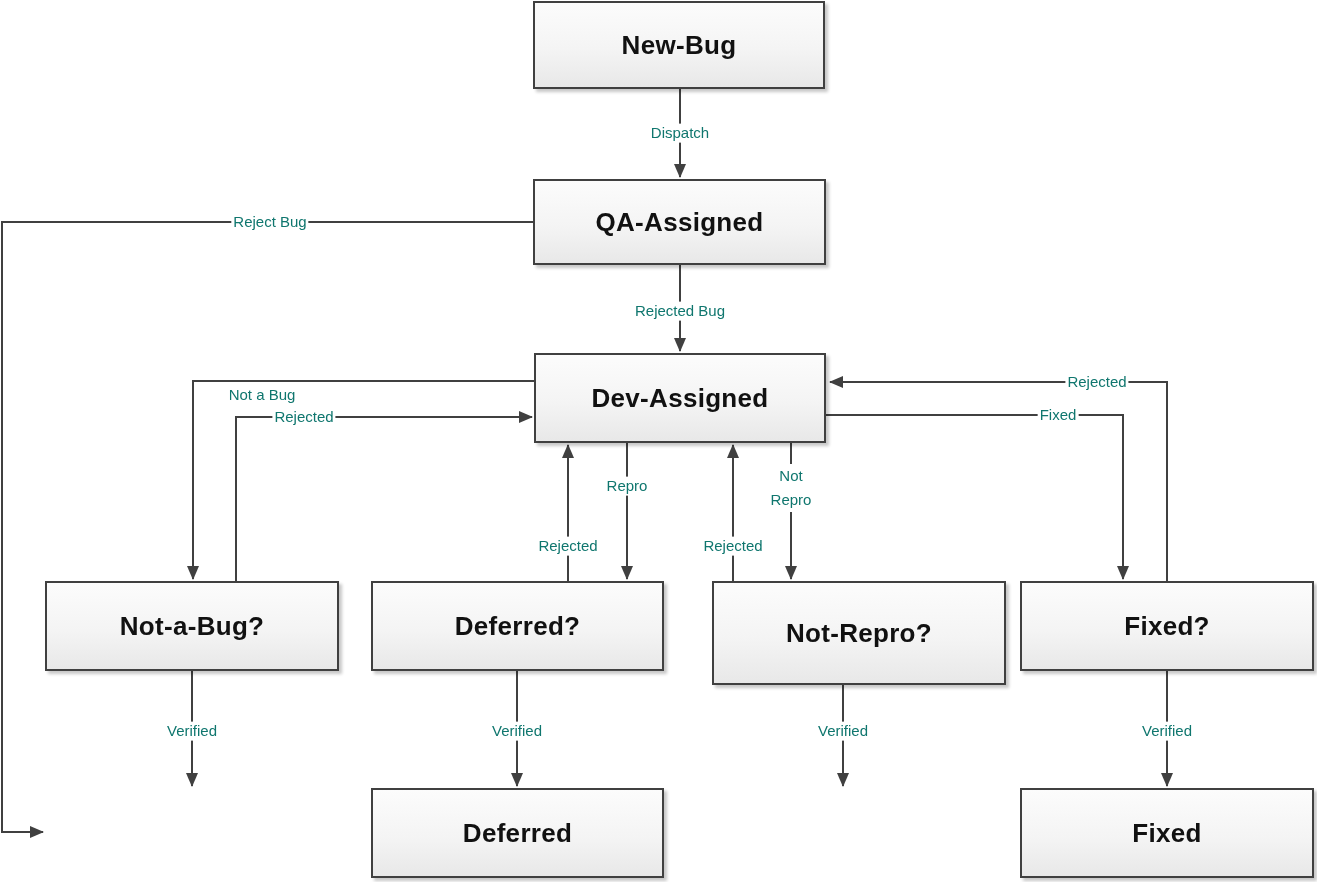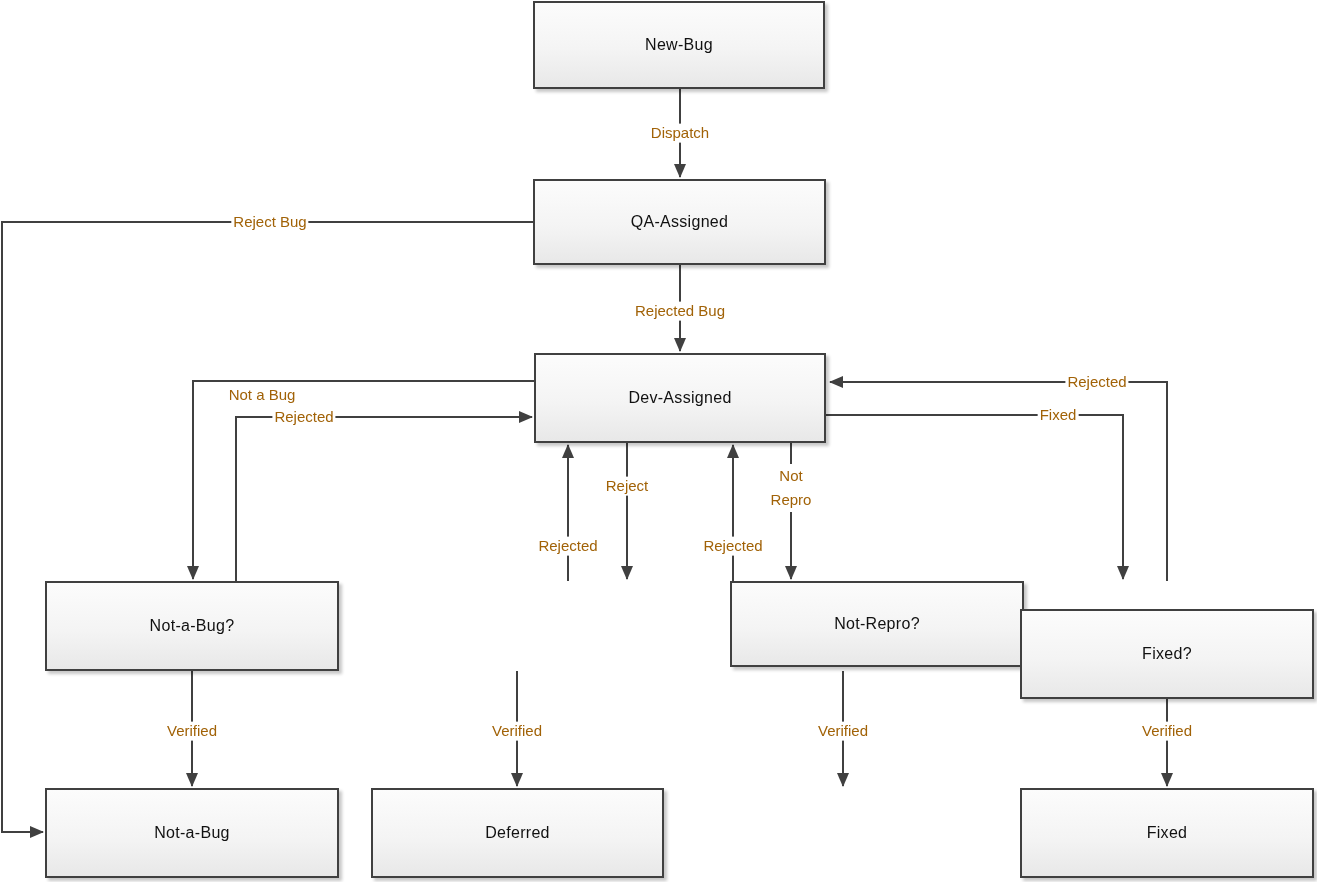--- a/index.html
+++ b/index.html
@@ -28,30 +28,31 @@
     box-sizing: border-box;
     border: 2px solid #404040;
     background: linear-gradient(to bottom, #fcfcfc 0%, #f4f4f4 55%, #e8e8e8 100%);
     box-shadow: 3px 3px 3px rgba(0,0,0,0.22);
     display: flex;
     align-items: center;
     justify-content: center;
     z-index: 2;
   }
   .node-label {
-    font-size: 16px;
+    font-size: 26px;
     color: #111111;
     letter-spacing: 0.3px;
     white-space: nowrap;
+    font-weight: bold;
   }
   .edge-label {
     position: absolute;
     transform: translate(-50%, -50%);
     background: #ffffff;
-    color: #a16207;
+    color: #0f766e;
     font-size: 15px;
     line-height: 1.25;
     padding: 0 2px;
     white-space: nowrap;
     text-align: center;
     z-index: 3;
   }
   .edge-label.multiline {
     white-space: normal;
     width: 52px;
@@ -84,49 +85,49 @@
       <polyline points="517,671 517,786" fill="none" stroke="#404040" stroke-width="2" marker-end="url(#arrow)"></polyline>
       <polyline points="843,671 843,786" fill="none" stroke="#404040" stroke-width="2" marker-end="url(#arrow)"></polyline>
       <polyline points="1167,671 1167,786" fill="none" stroke="#404040" stroke-width="2" marker-end="url(#arrow)"></polyline>
     </svg>
 <div class="edge-label" style="left: 680px; top: 133px;">Dispatch</div>
     <div class="edge-label" style="left: 680px; top: 311px;">Rejected Bug</div>
     <div class="edge-label" style="left: 270px; top: 222px;">Reject Bug</div>
     <div class="edge-label" style="left: 262px; top: 381px; margin-top: 14px;">Not a Bug</div>
     <div class="edge-label" style="left: 304px; top: 417px;">Rejected</div>
     <div class="edge-label" style="left: 568px; top: 546px;">Rejected</div>
-    <div class="edge-label" style="left: 627px; top: 486px;">Reject</div>
+    <div class="edge-label" style="left: 627px; top: 486px;">Repro</div>
     <div class="edge-label" style="left: 733px; top: 546px;">Rejected</div>
     <div class="edge-label multiline" style="left: 791px; top: 488px;">Not Repro</div>
     <div class="edge-label" style="left: 1058px; top: 415px;">Fixed</div>
     <div class="edge-label" style="left: 1097px; top: 382px;">Rejected</div>
     <div class="edge-label" style="left: 192px; top: 731px;">Verified</div>
     <div class="edge-label" style="left: 517px; top: 731px;">Verified</div>
     <div class="edge-label" style="left: 843px; top: 731px;">Verified</div>
     <div class="edge-label" style="left: 1167px; top: 731px;">Verified</div>
     <div class="node" style="left: 533px; top: 1px; width: 292px; height: 88px;">
       <span class="node-label">New-Bug</span>
     </div>
     <div class="node" style="left: 534px; top: 353px; width: 292px; height: 90px;">
       <span class="node-label">Dev-Assigned</span>
     </div>
     <div class="node" style="left: 533px; top: 179px; width: 293px; height: 86px;">
       <span class="node-label">QA-Assigned</span>
     </div>
     <div class="node" style="left: 45px; top: 581px; width: 294px; height: 90px;">
       <span class="node-label">Not-a-Bug?</span>
     </div>
-    <div class="node" style="left: 730px; top: 581px; width: 294px; height: 86px; text-align: center;">
+    <div class="node" style="left: 371px; top: 581px; width: 293px; height: 90px;">
+      <span class="node-label">Deferred?</span>
+    </div>
+    <div class="node" style="left: 712px; top: 581px; width: 294px; height: 104px; text-align: center;">
       <span class="node-label">Not-Repro?</span>
     </div>
-    <div class="node" style="left: 1020px; top: 581px; width: 294px; height: 90px; margin-top: 28px;">
+    <div class="node" style="left: 1020px; top: 581px; width: 294px; height: 90px;">
       <span class="node-label">Fixed?</span>
-    </div>
-    <div class="node" style="left: 45px; top: 788px; width: 294px; height: 90px;">
-      <span class="node-label">Not-a-Bug</span>
     </div>
     <div class="node" style="left: 371px; top: 788px; width: 293px; height: 90px;">
       <span class="node-label">Deferred</span>
     </div>
     <div class="node" style="left: 1020px; top: 788px; width: 294px; height: 90px;">
       <span class="node-label">Fixed</span>
     </div>
   </div>
 
 </body></html>

